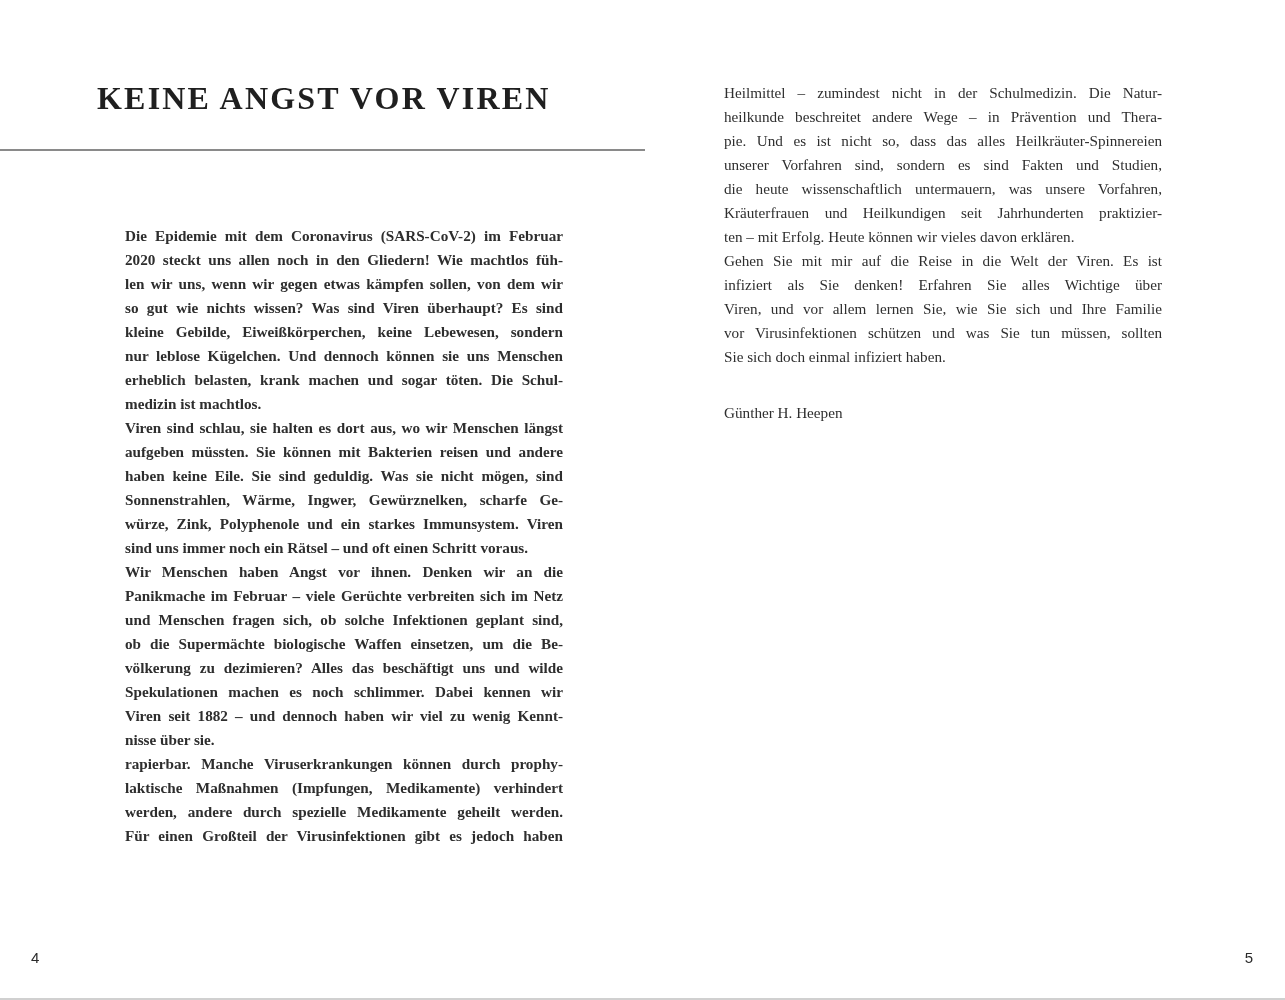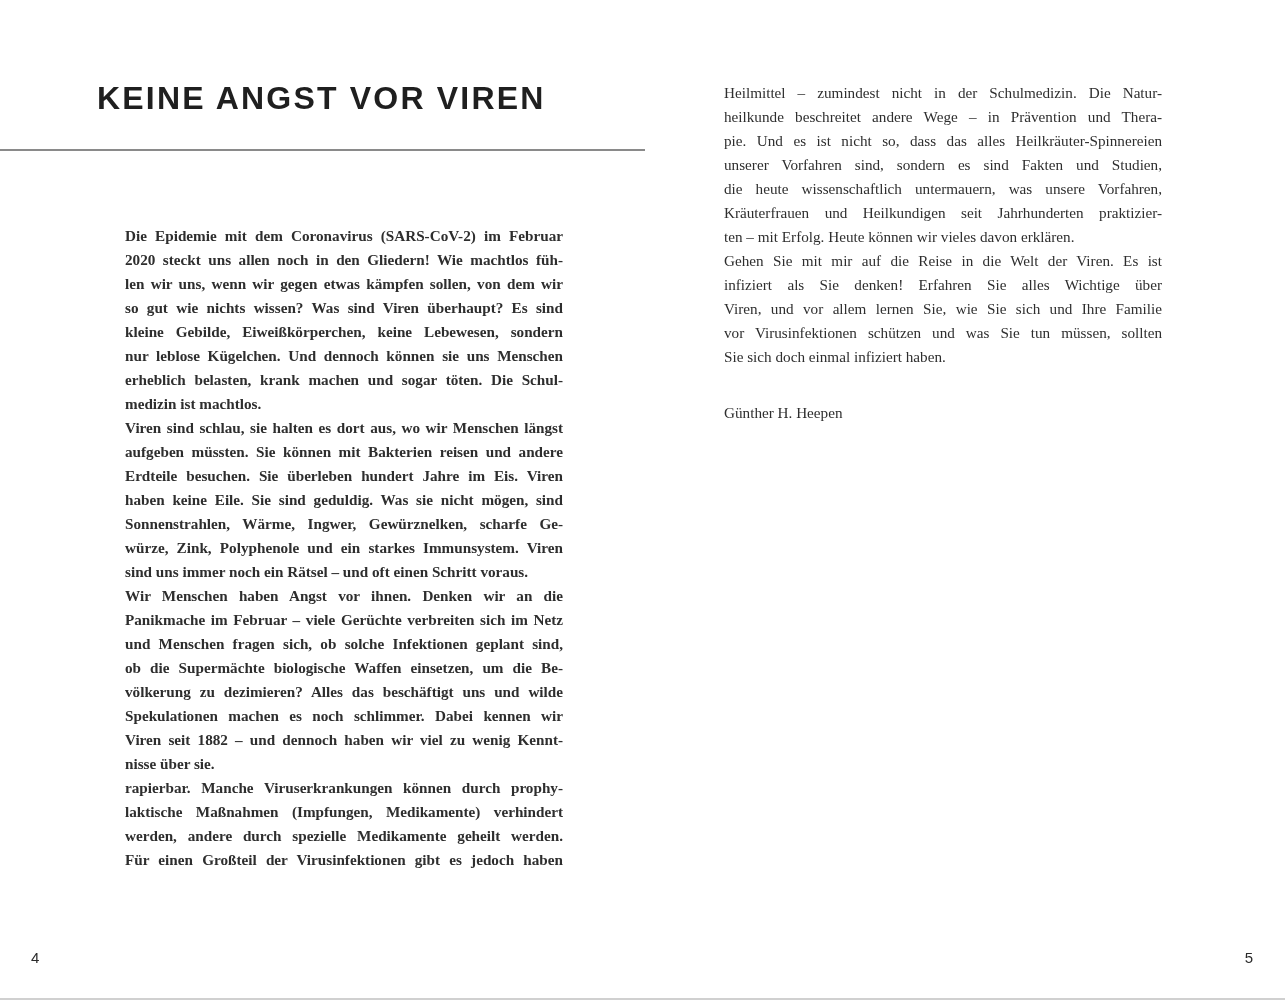--- a/index.html
+++ b/index.html
@@ -12,21 +12,21 @@
     width: 1285px;
     height: 1000px;
     background: #ffffff;
     overflow: hidden;
     font-family: "Liberation Serif", serif;
   }
   .chapter-title {
     position: absolute;
     left: 97px;
     top: 82px;
-    font-family: Liberation Sans, sans-serif;
+    font-family: Liberation Serif, serif;
     font-weight: 700;
     font-size: 32px;
     line-height: 32px;
     letter-spacing: 2.2px;
     color: #1f1f1f;
     white-space: nowrap;
   }
   .title-rule {
     position: absolute;
     left: 0;
@@ -102,21 +102,20 @@
         <div class="line">len wir uns, wenn wir gegen etwas kämpfen sollen, von dem wir</div>
         <div class="line">so gut wie nichts wissen? Was sind Viren überhaupt? Es sind</div>
         <div class="line">kleine Gebilde, Eiweißkörperchen, keine Lebewesen, sondern</div>
         <div class="line">nur leblose Kügelchen. Und dennoch können sie uns Menschen</div>
         <div class="line">erheblich belasten, krank machen und sogar töten. Die Schul-</div>
         <div class="line end">medizin ist machtlos.</div>
       </div>
       <div>
         <div class="line">Viren sind schlau, sie halten es dort aus, wo wir Menschen längst</div>
         <div class="line">aufgeben müssten. Sie können mit Bakterien reisen und andere</div>
-        <div class="line">Erdteile besuchen. Sie überleben hundert Jahre im Eis. Viren</div>
         <div class="line">haben keine Eile. Sie sind geduldig. Was sie nicht mögen, sind</div>
         <div class="line">Sonnenstrahlen, Wärme, Ingwer, Gewürznelken, scharfe Ge-</div>
         <div class="line">würze, Zink, Polyphenole und ein starkes Immunsystem. Viren</div>
         <div class="line end">sind uns immer noch ein Rätsel – und oft einen Schritt voraus.</div>
       </div>
       <div>
         <div class="line">Wir Menschen haben Angst vor ihnen. Denken wir an die</div>
         <div class="line">Panikmache im Februar – viele Gerüchte verbreiten sich im Netz</div>
         <div class="line">und Menschen fragen sich, ob solche Infektionen geplant sind,</div>
         <div class="line">ob die Supermächte biologische Waffen einsetzen, um die Be-</div>

